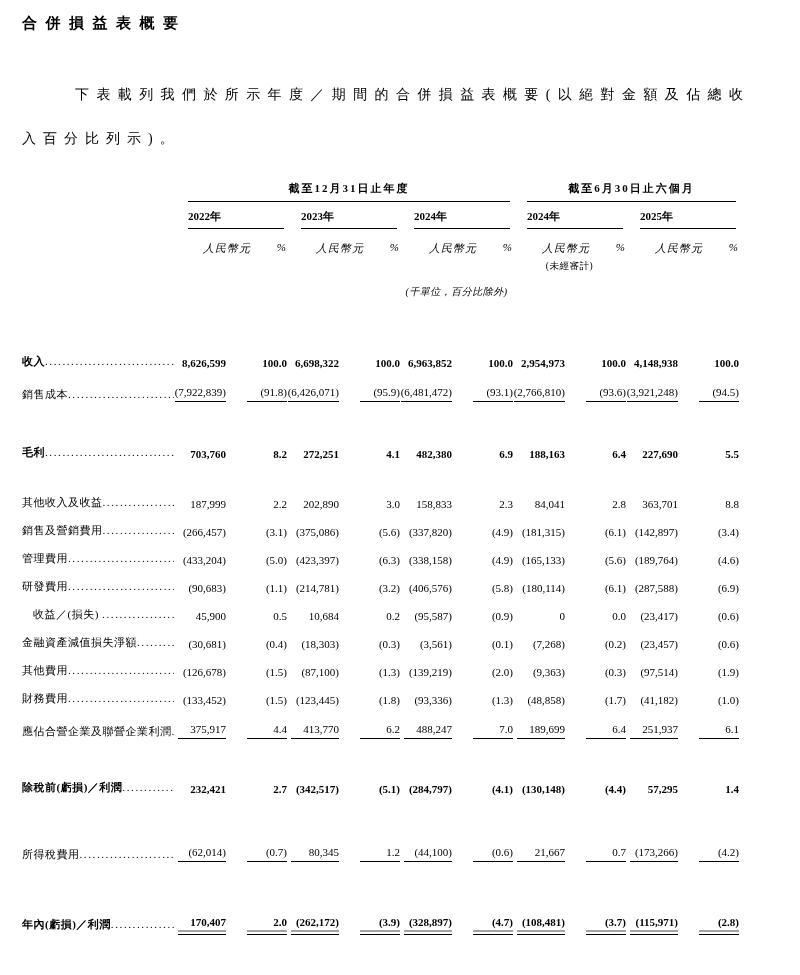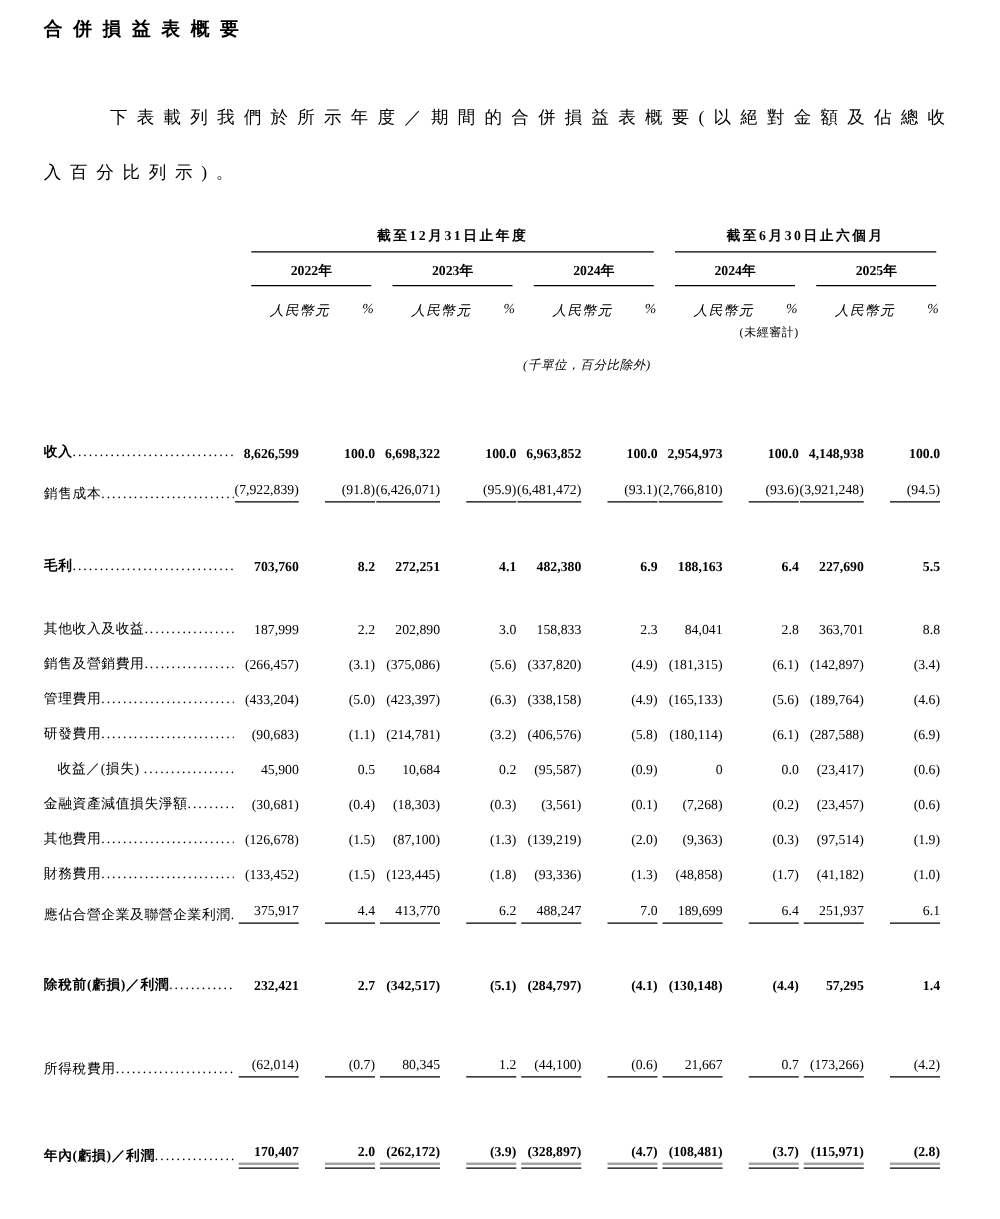--- a/index.html
+++ b/index.html
@@ -1,37 +1,37 @@
 <!DOCTYPE html>
 <html><head>
 <meta charset="utf-8">
 <style>
   html,body{margin:0;padding:0;background:#fff;color:#000;}
   body{width:800px;height:975px;overflow:hidden;
        font-family:"Liberation Serif","DejaVu Serif",serif;}
-  .page{padding:14px 48px 0 35px;}
+  .page{padding:14px 48px 0 22px;}
 
   .doc-title{font-size:15px;font-weight:bold;letter-spacing:8.5px;
              margin:0 0 40px 0;
              font-family:"Liberation Sans","DejaVu Sans",sans-serif;}
 
   .intro{width:728px;font-size:14px;line-height:44px;letter-spacing:7px;
          text-align:justify;text-indent:53px;margin:0 0 20px 0;}
 
   table{border-collapse:collapse;table-layout:fixed;width:717px;font-size:11px;}
   td{padding:0;vertical-align:bottom;}
 
   
   .grp div{border-bottom:1px solid #000;margin:0 3px 0 14px;text-align:center;
            font-weight:bold;letter-spacing:2px;padding-bottom:5px;}
-  .yr div{border-bottom:1px solid #000;margin:0 3px 0 14px;text-align:center;
+  .yr div{border-bottom:1px solid #000;margin:0 3px 0 14px;
           font-weight:bold;padding:7px 0 4px 0;}
   .cur div{display:flex;justify-content:space-between;margin-left:29px;
            font-style:italic;padding-top:12px;letter-spacing:1px;}
-  .note1{text-align:right;font-size:9.5px;padding-top:4px;letter-spacing:0.5px;}
+  .note1{text-align:center;font-size:9.5px;padding-top:4px;letter-spacing:0.5px;}
   .note2{text-align:center;font-style:italic;font-size:10px;padding-top:12px;letter-spacing:0.5px;}
 
   
   tr.r td{height:28px;}
   td.lbl{white-space:nowrap;overflow:hidden;letter-spacing:0.5px;}
   td.lbl .dots{font-weight:normal;letter-spacing:1.6px;}
   td.lbl.ind{padding-left:11px;}
   td.v,td.p{text-align:right;}
   .val{display:inline-block;text-align:right;}
   td.v .val{min-width:48px;}

